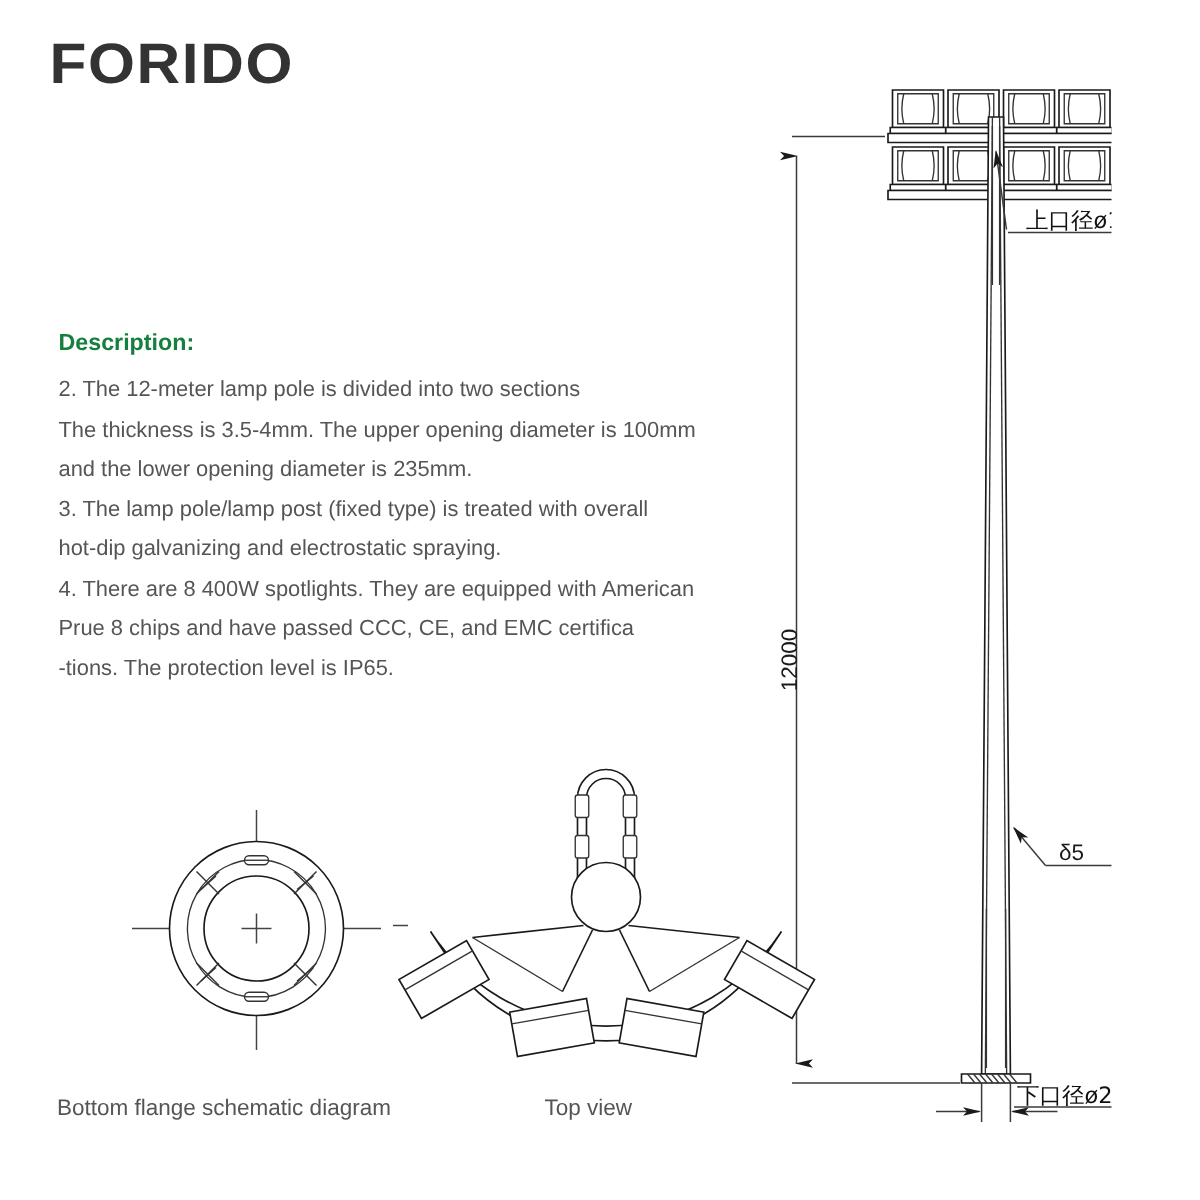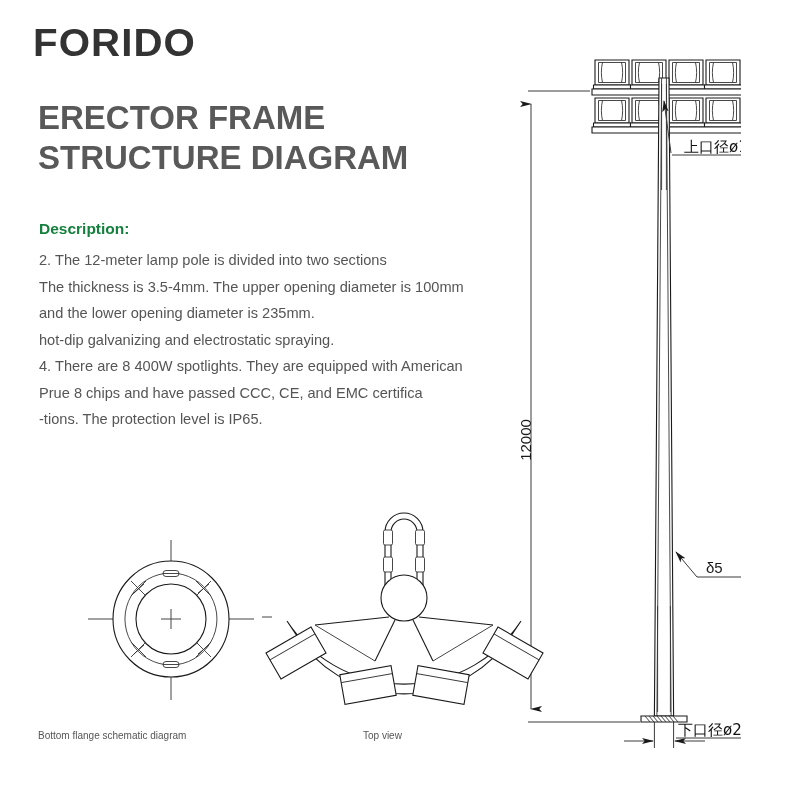--- a/index.html
+++ b/index.html
@@ -55,21 +55,21 @@
     line-height: 1.3;
   }
   .desc-line {
     font-size: 14.6px;
     color: #555555;
     line-height: 26.5px;
     white-space: nowrap;
   }
   .caption {
     position: absolute;
-    font-size: 10px;
+    font-size: 15px;
     color: #555555;
     white-space: nowrap;
   }
   #caption-flange { left: 38px; top: 730px; }
   #caption-topview { left: 363px; top: 730px; }
   svg.draw {
     position: absolute;
     left: 0;
     top: 0;
     width: 800px;
@@ -92,28 +92,27 @@
     fill: #111111;
   }
 </style>
 </head>
 <body>
 
 <div id="page">
 
   <div id="brand-logo">FORIDO</div>
 
-  <div id="page-title">ERECTOR FRAME
-STRUCTURE DIAGRAM</div>
 
   <div id="description-block">
     <div id="description-heading">Description:</div>
     <div class="desc-line">2. The 12-meter lamp pole is divided into two sections</div>
     <div class="desc-line">The thickness is 3.5-4mm. The upper opening diameter is 100mm</div>
     <div class="desc-line">and the lower opening diameter is 235mm.</div>
+    <div class="desc-line">3. The lamp pole/lamp post (fixed type) is treated with overall</div>
     <div class="desc-line">hot-dip galvanizing and electrostatic spraying.</div>
     <div class="desc-line">4. There are 8 400W spotlights. They are equipped with American</div>
     <div class="desc-line">Prue 8 chips and have passed CCC, CE, and EMC certifica</div>
     <div class="desc-line">-tions. The protection level is IP65.</div>
   </div>
 
   <div class="caption" id="caption-flange">Bottom flange schematic diagram</div>
   <div class="caption" id="caption-topview">Top view</div>
 
   <svg class="draw" viewBox="0 0 800 800" xmlns="http://www.w3.org/2000/svg">

